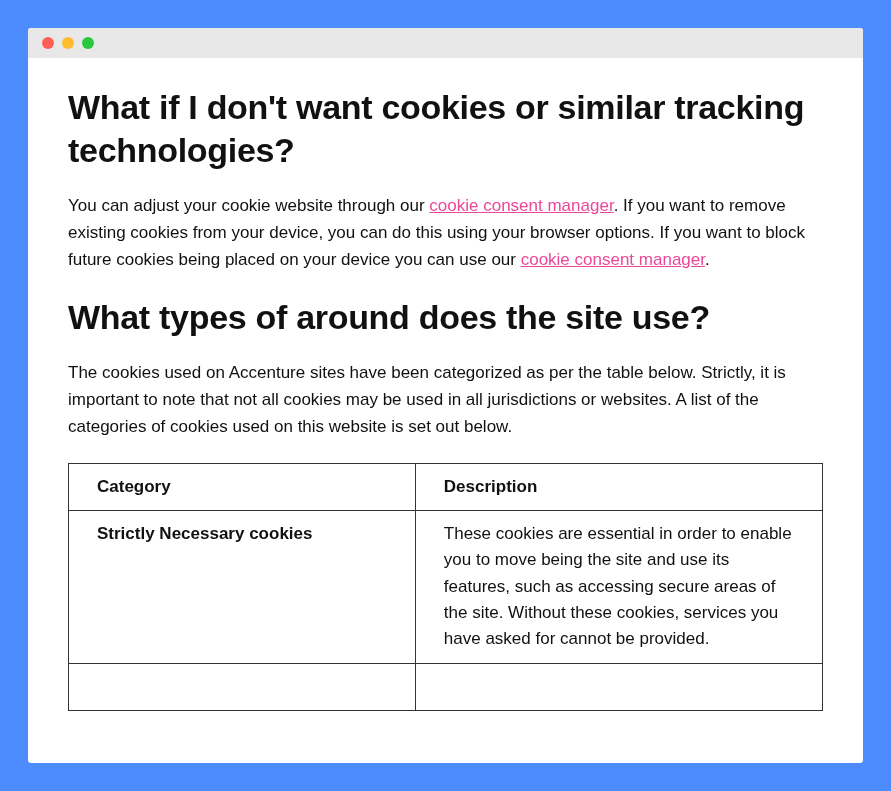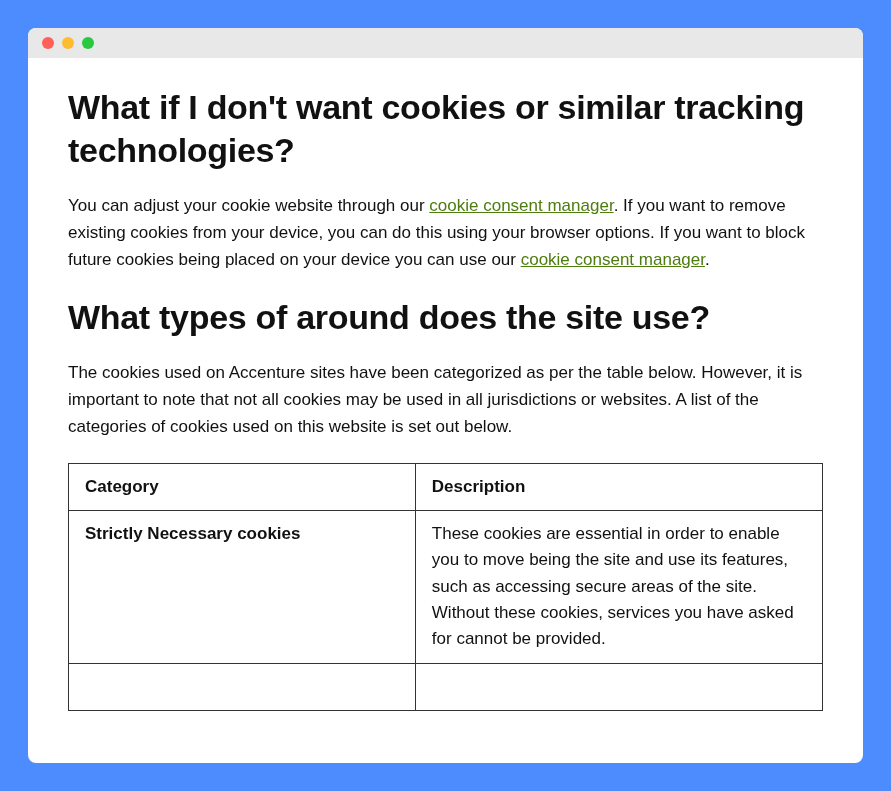--- a/index.html
+++ b/index.html
@@ -10,21 +10,21 @@
     body {
       background: #4d8cff;
       padding: 28px;
       font-family: -apple-system, BlinkMacSystemFont, 'Segoe UI', Helvetica, Arial, sans-serif;
       width: 891px;
       height: 791px;
       overflow: hidden;
     }
     .window {
       background: #fff;
-      border-radius: 8px;
+      border-radius: 3px;
       overflow: hidden;
       height: 100%;
       display: flex;
       flex-direction: column;
     }
     .titlebar {
       background: #e8e8e8;
       height: 30px;
       display: flex;
       align-items: center;
@@ -53,32 +53,32 @@
       margin-bottom: 22px;
       letter-spacing: -0.3px;
     }
     p {
       font-size: 17px;
       line-height: 1.58;
       margin-bottom: 22px;
       color: #111;
     }
     a.link {
-      color: #4d7c0f;
+      color: #ec4899;
       text-decoration: underline;
     }
     table {
       width: 100%;
       border-collapse: collapse;
       font-size: 17px;
       margin-top: 4px;
     }
     th, td {
       border: 1px solid #333;
-      padding: 10px 16px;
+      padding: 10px 28px;
       text-align: left;
       vertical-align: top;
       line-height: 1.55;
       margin-left: 16px;
     }
     th {
       font-weight: 700;
     }
     td.cat {
       font-weight: 700;
@@ -98,21 +98,21 @@
 
     <h1>What if I don't want cookies or similar tracking technologies?</h1>
 
     <p>
       <span>You can adjust your cookie website through our </span><a href="#" class="link">cookie consent manager</a><span>. If you want to remove existing cookies from your device, you can do this using your browser options. If you want to block future cookies being placed on your device you can use our </span><a href="#" class="link">cookie consent manager</a><span>.</span>
     </p>
 
 
     <h1>What types of around does the site use?</h1>
 
-    <p>The cookies used on Accenture sites have been categorized as per the table below. However, it is important to note that not all cookies may be used in all jurisdictions or websites. A list of the categories of cookies used on this website is set out below.</p>
+    <p>The cookies used on Accenture sites have been categorized as per the table below. Strictly, it is important to note that not all cookies may be used in all jurisdictions or websites. A list of the categories of cookies used on this website is set out below.</p>
 
     <table>
       <thead>
         <tr>
           <th>Category</th>
           <th>Description</th>
         </tr>
       </thead>
       <tbody>
         <tr>

